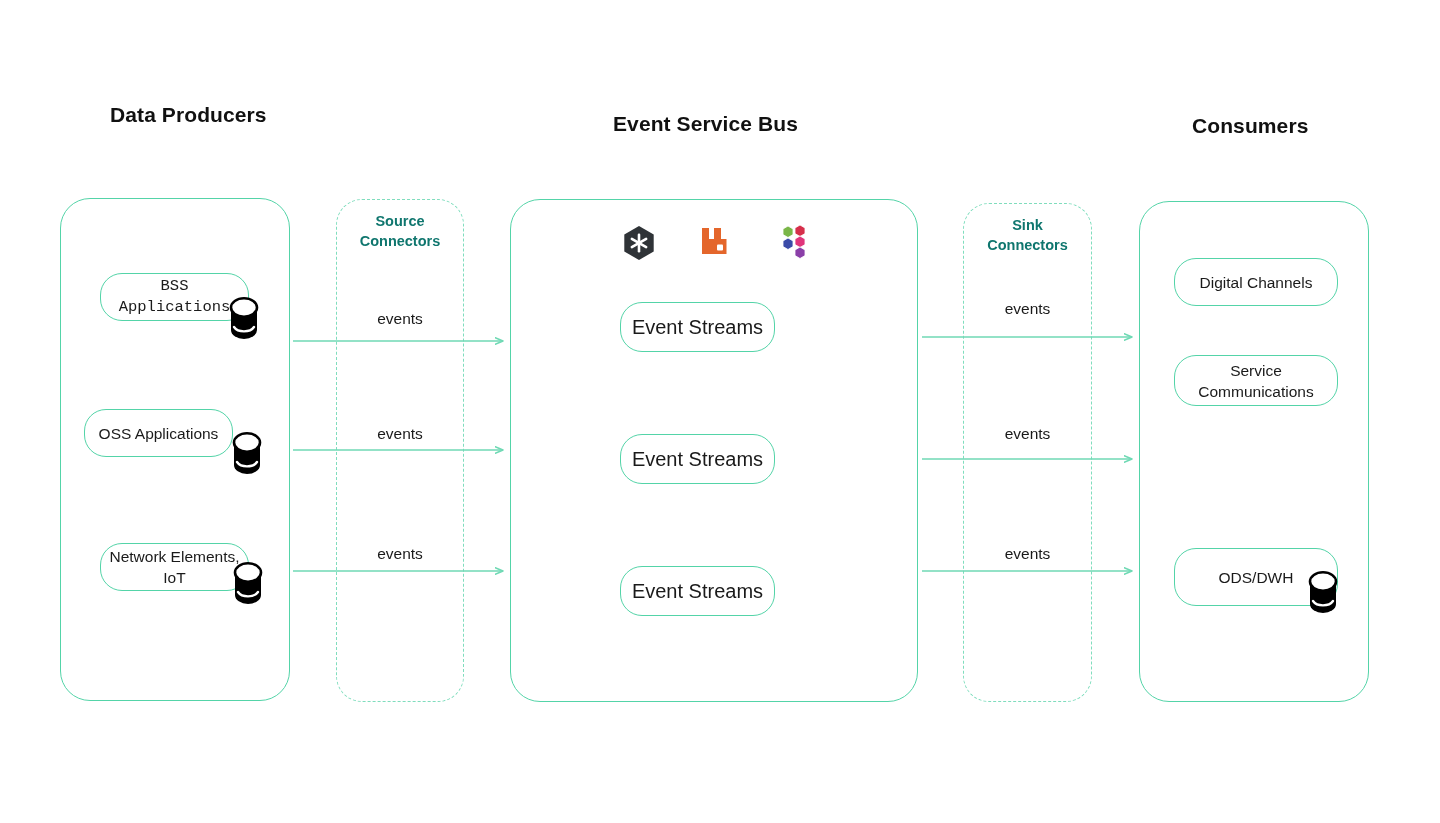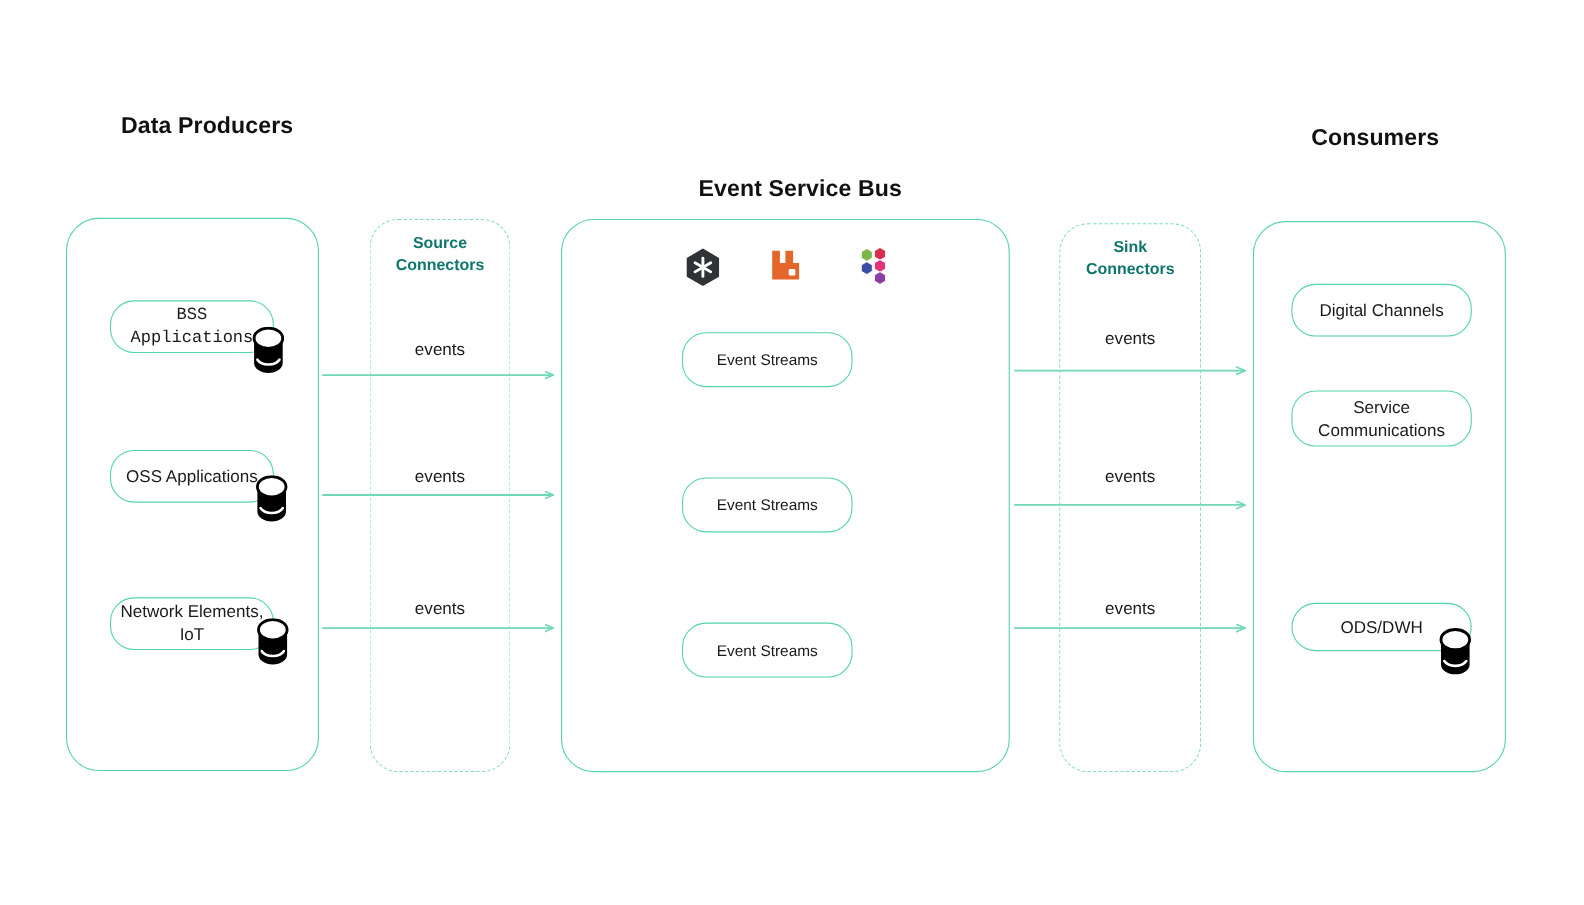--- a/index.html
+++ b/index.html
@@ -22,21 +22,21 @@
   
   .col-title {
     position: absolute;
     font-weight: bold;
     color: #111111;
     font-size: 21px;
     letter-spacing: .1px;
     white-space: nowrap;
   }
   #title-producers { left: 86px;  top: 103px; margin-left: 24px; }
-  #title-bus       { left: 635px; top: 112px; margin-top: 48px; }
+  #title-bus       { left: 613px; top: 112px; }
   #title-consumers { left: 1192px; top: 114px; }
 
   
   .group-box {
     position: absolute;
     border: 1.6px solid #54d4a8;
     border-radius: 30px;
     background: #ffffff;
     box-sizing: border-box;
   }
@@ -78,40 +78,40 @@
     justify-content: center;
     text-align: center;
     font-size: 15.5px;
     color: #1a1a1a;
     line-height: 21px;
     padding: 0 6px;
   }
 
   
   #node-bss { left: 100px; top: 273px; width: 149px; height: 48px; font-family: Liberation Mono, monospace; }
-  #node-oss { left: 100px; top: 409px; width: 149px; height: 48px; }
+  #node-oss { left: 84px; top: 409px; width: 149px; height: 48px; }
   #node-net { left: 100px; top: 543px; width: 149px; height: 48px; }
 
   
   .stream-node {
     left: 620px;
     width: 155px;
     height: 50px;
-    font-size: 14px;
+    font-size: 20px;
   }
   #node-stream-0 { top: 302px; }
   #node-stream-1 { top: 434px; }
   #node-stream-2 { top: 566px; }
 
   
   .consumer-node { left: 1174px; width: 164px; }
   #node-cons-0 { top: 258px; height: 48px; }
   #node-cons-1 { top: 355px; height: 51px; }
   #node-cons-2 { top: 454px; height: 51px; }
-  #node-cons-3 { top: 548px; height: 44px; }
+  #node-cons-3 { top: 548px; height: 58px; }
 
   
   .db-icon {
     position: absolute;
     width: 30px;
     height: 43px;
     pointer-events: none;
   }
   #db-bss  { left: 229px; top: 297px; }
   #db-oss  { left: 232px; top: 432px; }

